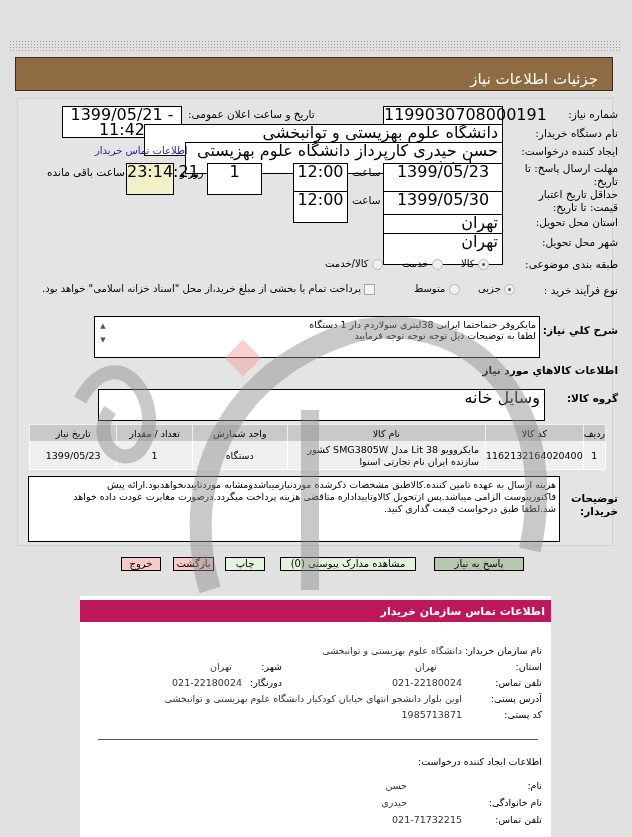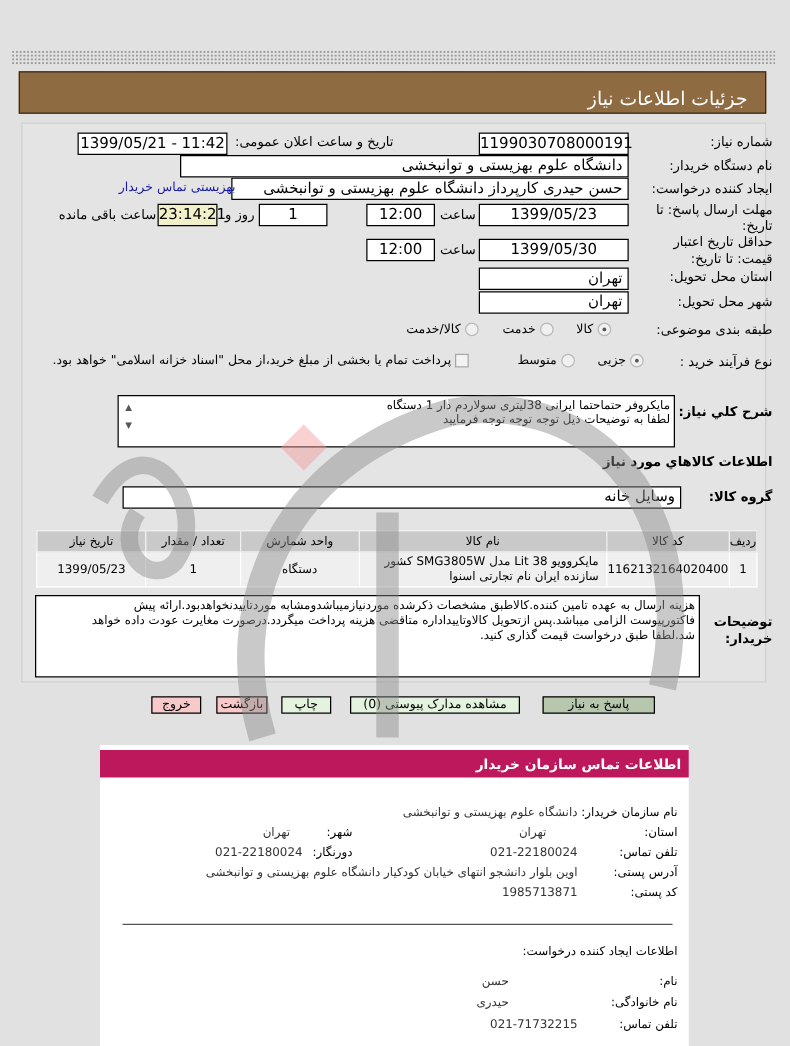--- a/index.html
+++ b/index.html
@@ -21,21 +21,21 @@
     color: #fff; direction: rtl; padding: 12px 14px 0 0; font-size: 15px;
   }
   .panel {
     position: absolute; left: 17px; top: 98px; width: 596px; height: 448px;
     background: #e4e4e4; border: 1px solid #d0d0d0;
   }
   .abs { position: absolute; white-space: nowrap; }
   .lbl { font-size: 10.5px; direction: rtl; }
   .box {
     position: absolute; background: #fff; border: 1px solid #000;
-    font-size: 12px; height: 18px; line-height: 15px; text-align: center;
+    font-size: 16px; height: 32px; line-height: 15px; text-align: center;
   }
   .box.r { text-align: right; padding-right: 4px; direction: rtl; }
   .box.yellow { background: #f2f0c8; }
   .link { color: #1a1aa6; direction: rtl; }
   .radio {
     display: inline-block; width: 11px; height: 11px; border-radius: 50%;
     border: 1px solid #b9b9b9; background: #f0f0f0; vertical-align: middle; position: relative;
   }
   .radio.on::after {
     content: ""; position: absolute; left: 3px; top: 3px; width: 3px; height: 3px;
@@ -99,21 +99,21 @@
 <span class="abs lbl" style="right:14px; top:108px;">شماره نیاز:</span>
 <div class="box" style="left:383px; top:106px; width:120px;">1199030708000191</div>
 <span class="abs lbl" style="left:188px; top:108px;">تاریخ و ساعت اعلان عمومی:</span>
 <div class="box" style="left:62px; top:106px; width:120px;">1399/05/21 - 11:42</div>
 
 <span class="abs lbl" style="right:14px; top:127px;">نام دستگاه خریدار:</span>
 <div class="box r" style="left:144px; top:124px; width:359px;">دانشگاه علوم بهزیستی و توانبخشی</div>
 
 <span class="abs lbl" style="right:14px; top:145px;">ایجاد کننده درخواست:</span>
 <div class="box r" style="left:185px; top:142px; width:318px;">حسن حیدری کارپرداز دانشگاه علوم بهزیستی و توانبخشی</div>
-<span class="abs link" style="left:95px; top:145px;">بهزیستی تماس خریدار</span>
+<span class="abs link" style="left:95px; top:145px;">اطلاعات تماس خریدار</span>
 
 <div class="abs lbl" style="right:14px; top:162px; width:110px; white-space:normal; text-align:right; line-height:13px;">مهلت ارسال پاسخ: تا تاریخ:</div>
 <div class="box" style="left:383px; top:163px; width:120px;">1399/05/23</div>
 <span class="abs lbl" style="left:352px; top:166px;">ساعت</span>
 <div class="box" style="left:293px; top:163px; width:55px;">12:00</div>
 <div class="box" style="left:207px; top:163px; width:55px;">1</div>
 <span class="abs lbl" style="left:180px; top:166px;">روز و</span>
 <div class="box yellow" style="left:126px; top:163px; width:48px;">23:14:21</div>
 <span class="abs lbl" style="left:47px; top:166px;">ساعت باقی مانده</span>
 

